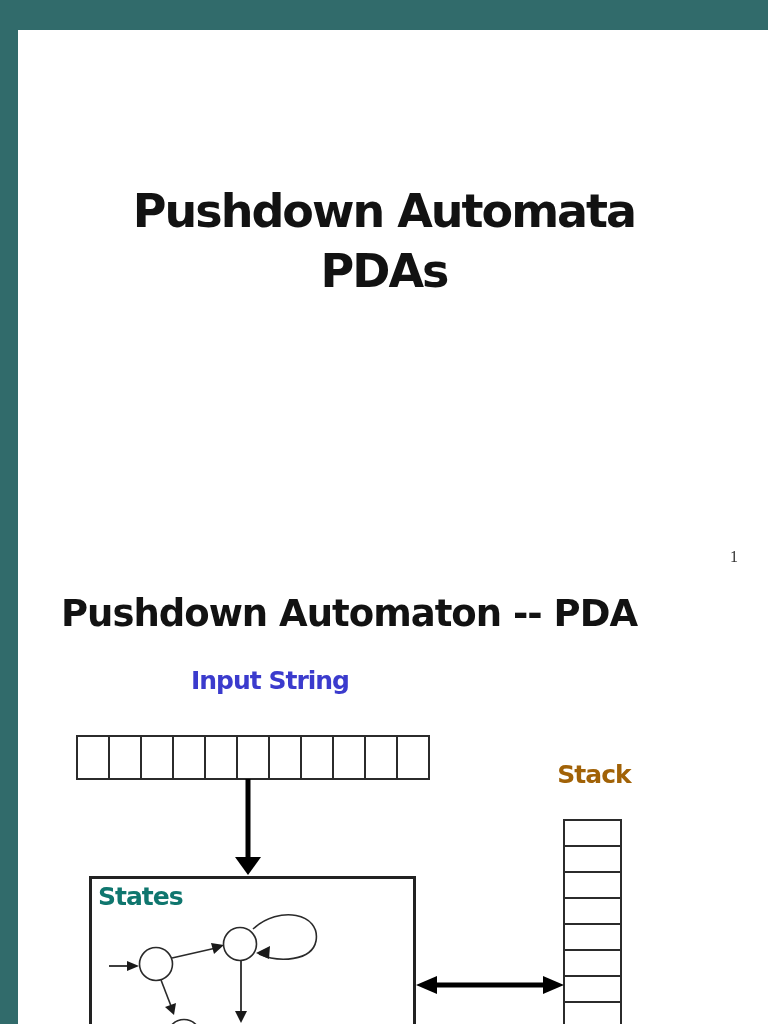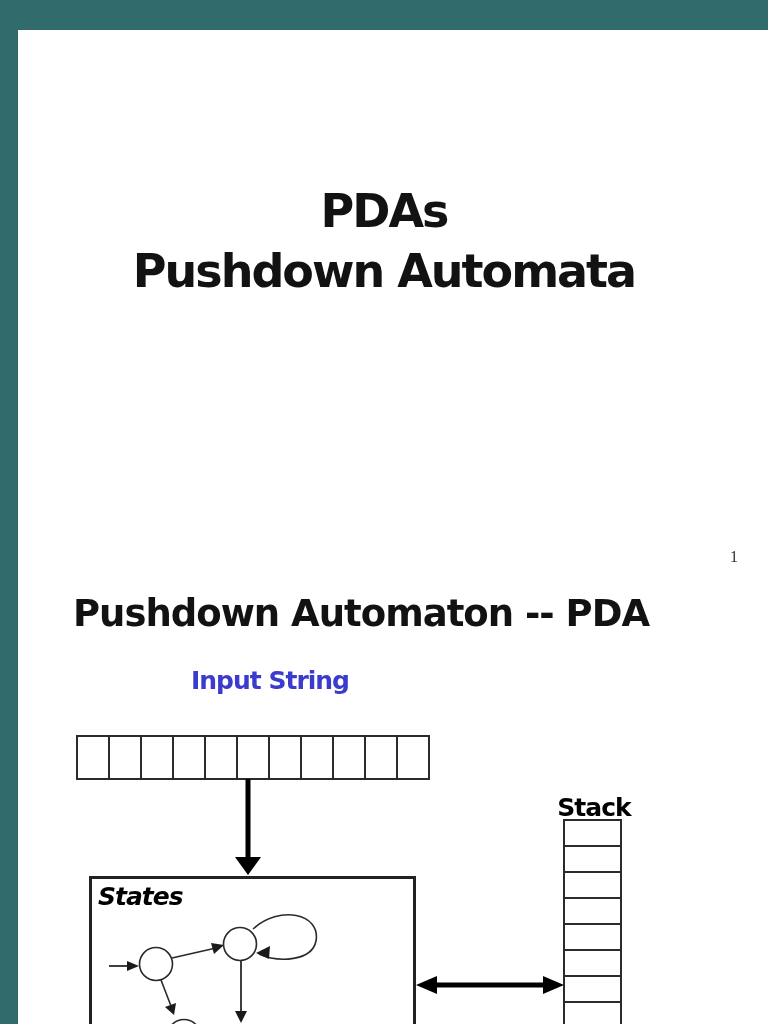--- a/index.html
+++ b/index.html
@@ -21,21 +21,21 @@
   .page-number{
     position:absolute;left:730px;top:548px;
     font-family:"Liberation Serif","DejaVu Serif",serif;
     font-size:16px;color:#333;
   }
 
   
   .slide2-heading{
     position:absolute;left:0;top:592px;width:698px;
     text-align:center;color:#121212;font-weight:bold;
-    font-size:37px;letter-spacing:-1px;margin-left:12px;
+    font-size:37px;letter-spacing:-1px;
   }
   .blue-label{
     position:absolute;font-weight:bold;font-size:25px;letter-spacing:-1px;
   }
   .input-label{left:140px;top:666px;width:260px;text-align:center;}
   .stack-label{left:538px;top:760px;width:112px;text-align:center;}
   .states-label{left:98px;top:882px;}
 
   .tape{
     position:absolute;left:76px;top:735px;width:354px;height:45px;
@@ -56,22 +56,22 @@
   }
   .svg-abs{position:absolute;}
 </style>
 </head>
 <body>
 
 <div class="bar bar-top" style="background-color: rgb(49, 107, 107);"></div>
 <div class="bar bar-left" style="background-color: rgb(49, 107, 107);"></div>
 
 <div class="slide1-title">
+  <div>Pushdown Automata</div>
   <div>PDAs</div>
-  <div>Pushdown Automata</div>
 </div>
 <div class="page-number">1</div>
 
 <div class="slide2-heading">Pushdown Automaton -- PDA</div>
 
 <div class="blue-label input-label" style="color: rgb(59, 59, 205);">Input String</div>
 
 <div class="tape">
     <div class="tape-cell"></div>
     <div class="tape-cell"></div>
@@ -84,35 +84,35 @@
     <div class="tape-cell"></div>
     <div class="tape-cell"></div>
     <div class="tape-cell"></div>
   </div>
 
 <svg class="svg-abs" style="left:226px;top:779px;" width="44" height="98" viewBox="0 0 44 98">
   <line x1="22" y1="0" x2="22" y2="80" stroke="#000" stroke-width="5"></line>
   <polygon points="9,78 35,78 22,96" fill="#000"></polygon>
 </svg>
 
-<div class="blue-label stack-label" style="color: #000000; margin-top: 33px;">Stack</div>
+<div class="blue-label stack-label" style="color: #a16207;">Stack</div>
 
 <div class="stack">
     <div class="stack-cell"></div>
     <div class="stack-cell"></div>
     <div class="stack-cell"></div>
     <div class="stack-cell"></div>
     <div class="stack-cell"></div>
     <div class="stack-cell"></div>
     <div class="stack-cell"></div>
     <div class="stack-cell"></div>
   </div>
 
 <div class="states-box"></div>
-<div class="blue-label states-label" style="color: #000000; font-style: italic;">States</div>
+<div class="blue-label states-label" style="color: #0f766e;">States</div>
 
 <svg class="svg-abs" style="left:95px;top:905px;" width="240" height="119" viewBox="0 0 240 119">
 
   <line x1="14" y1="61" x2="33" y2="61" stroke="#2a2a2a" stroke-width="1.8"></line>
   <polygon points="44,61 32,56 32,66" fill="#1a1a1a"></polygon>
 
   <circle cx="61" cy="59" r="16.5" fill="#fff" stroke="#2a2a2a" stroke-width="1.6"></circle>
 
   <line x1="77" y1="53" x2="121" y2="43" stroke="#2a2a2a" stroke-width="1.6"></line>
   <polygon points="129,40 116,38 119,49" fill="#1a1a1a"></polygon>

